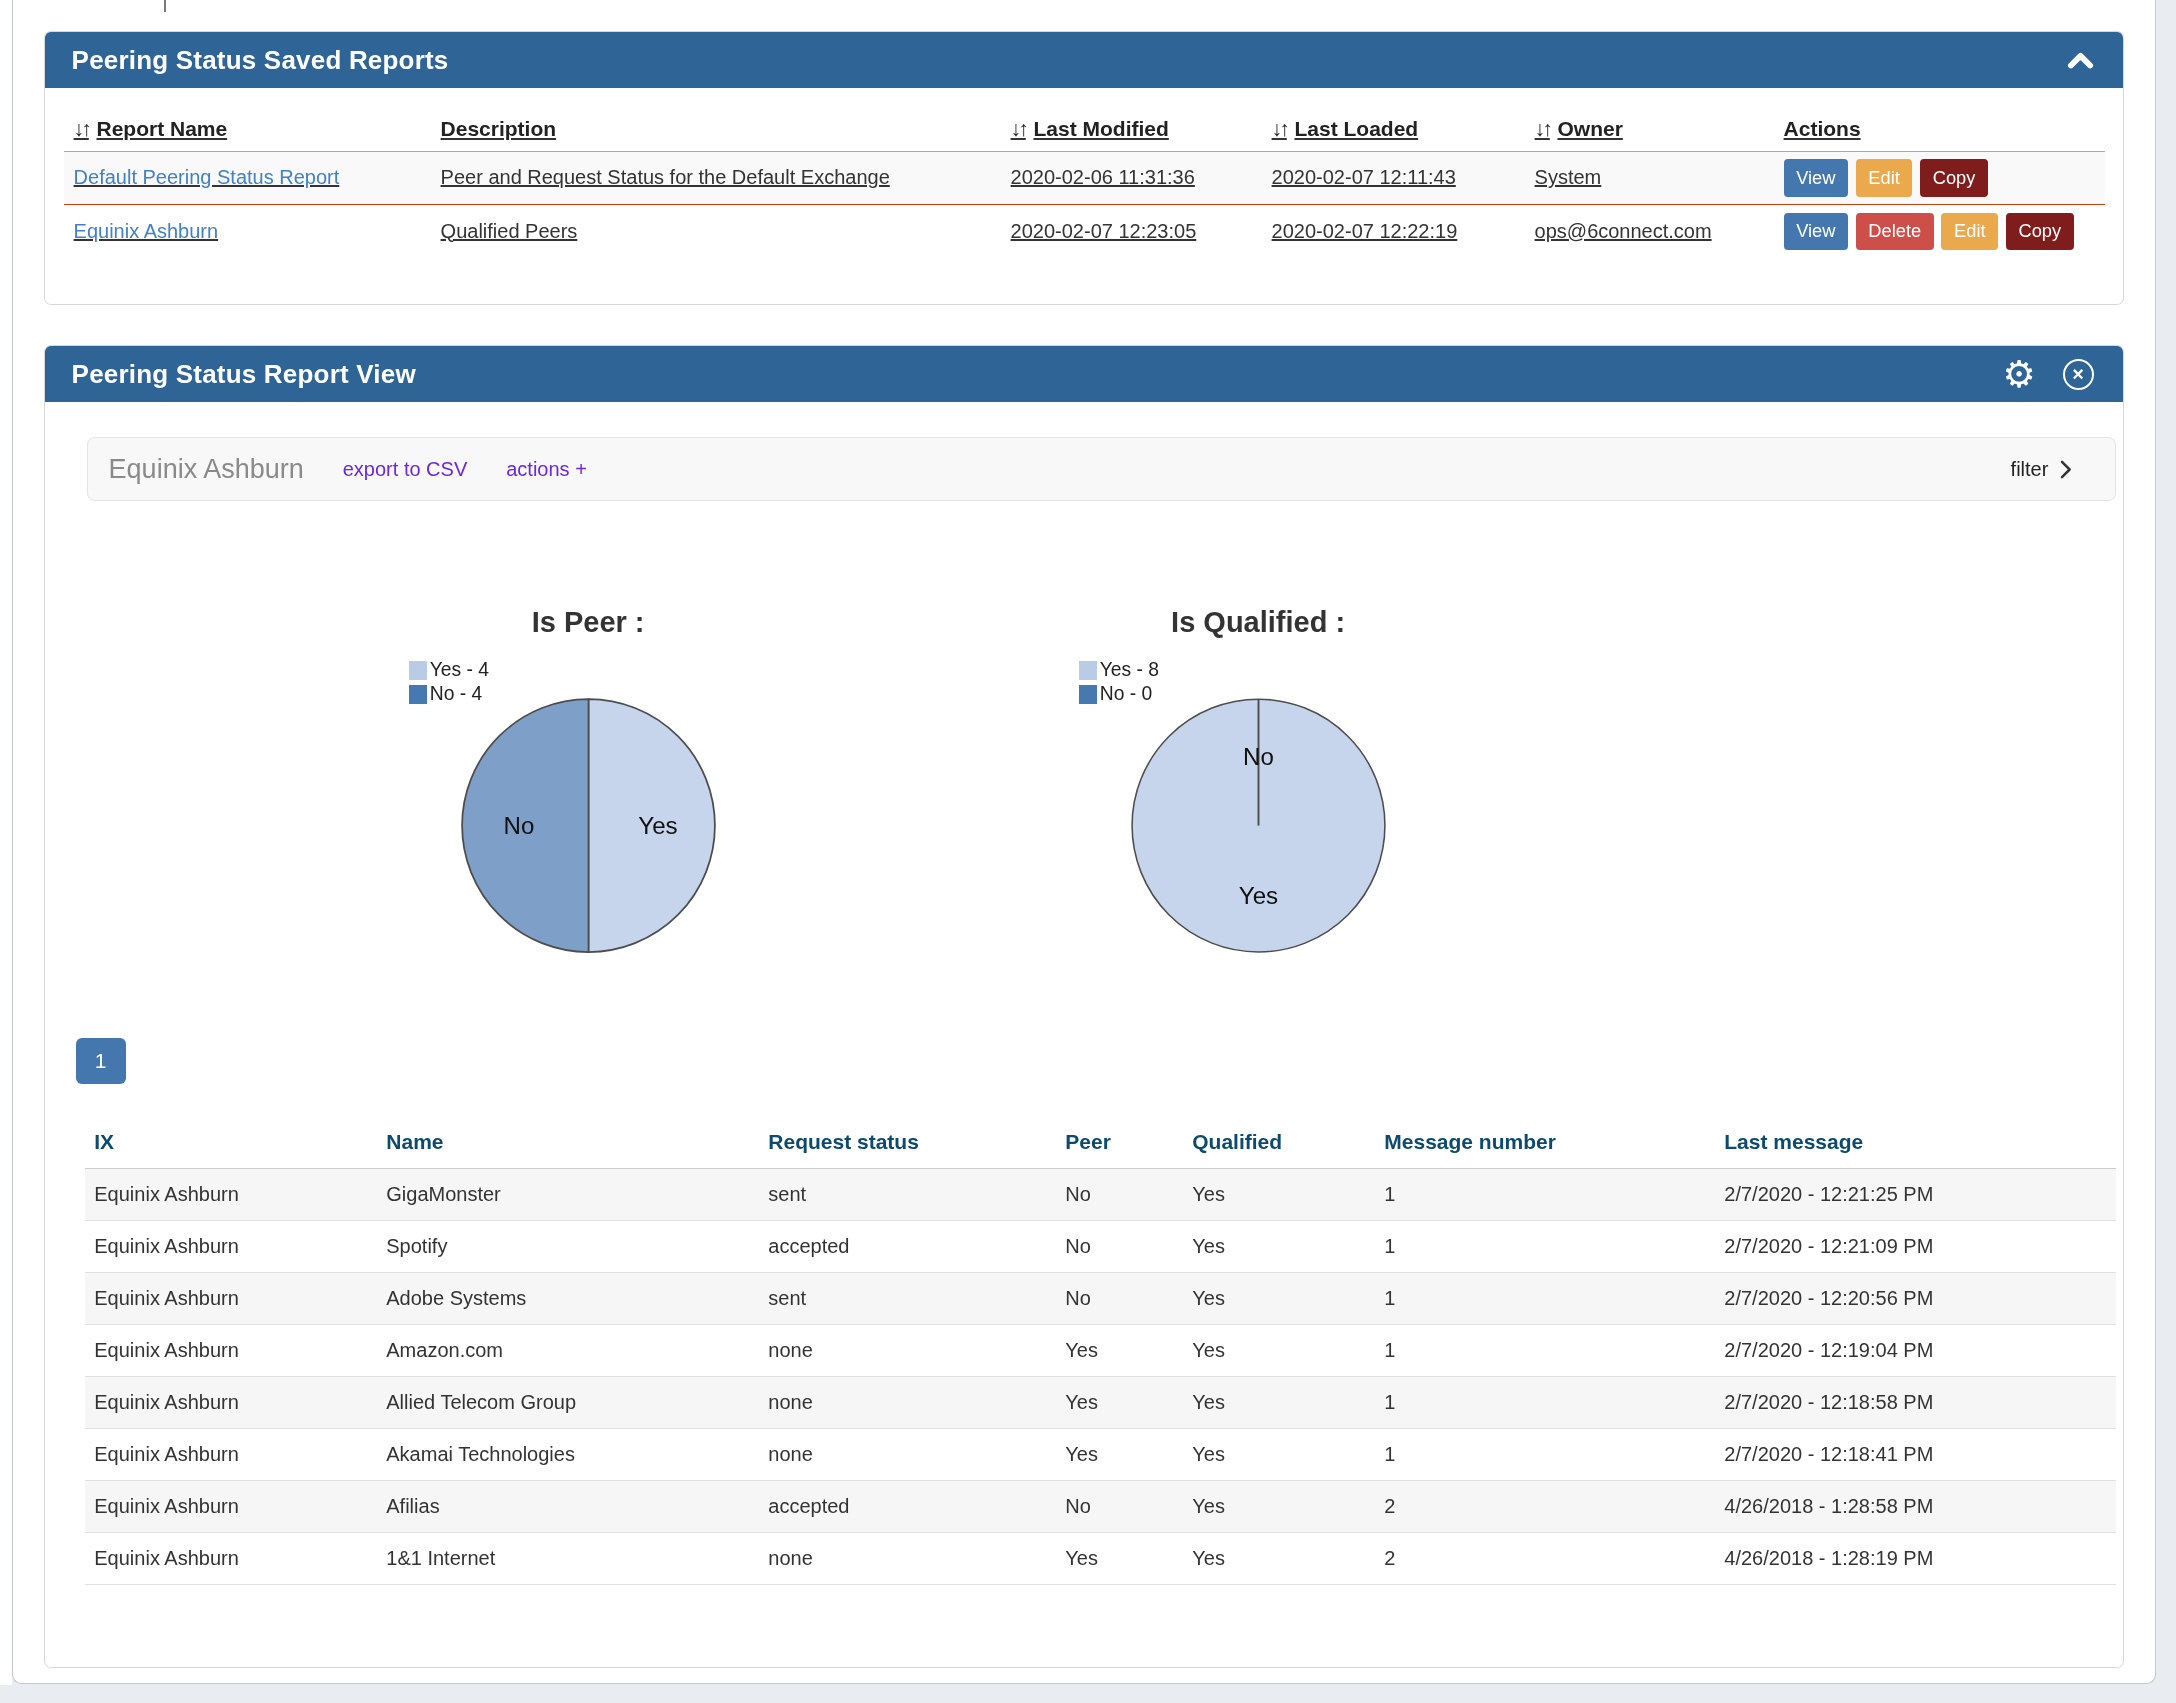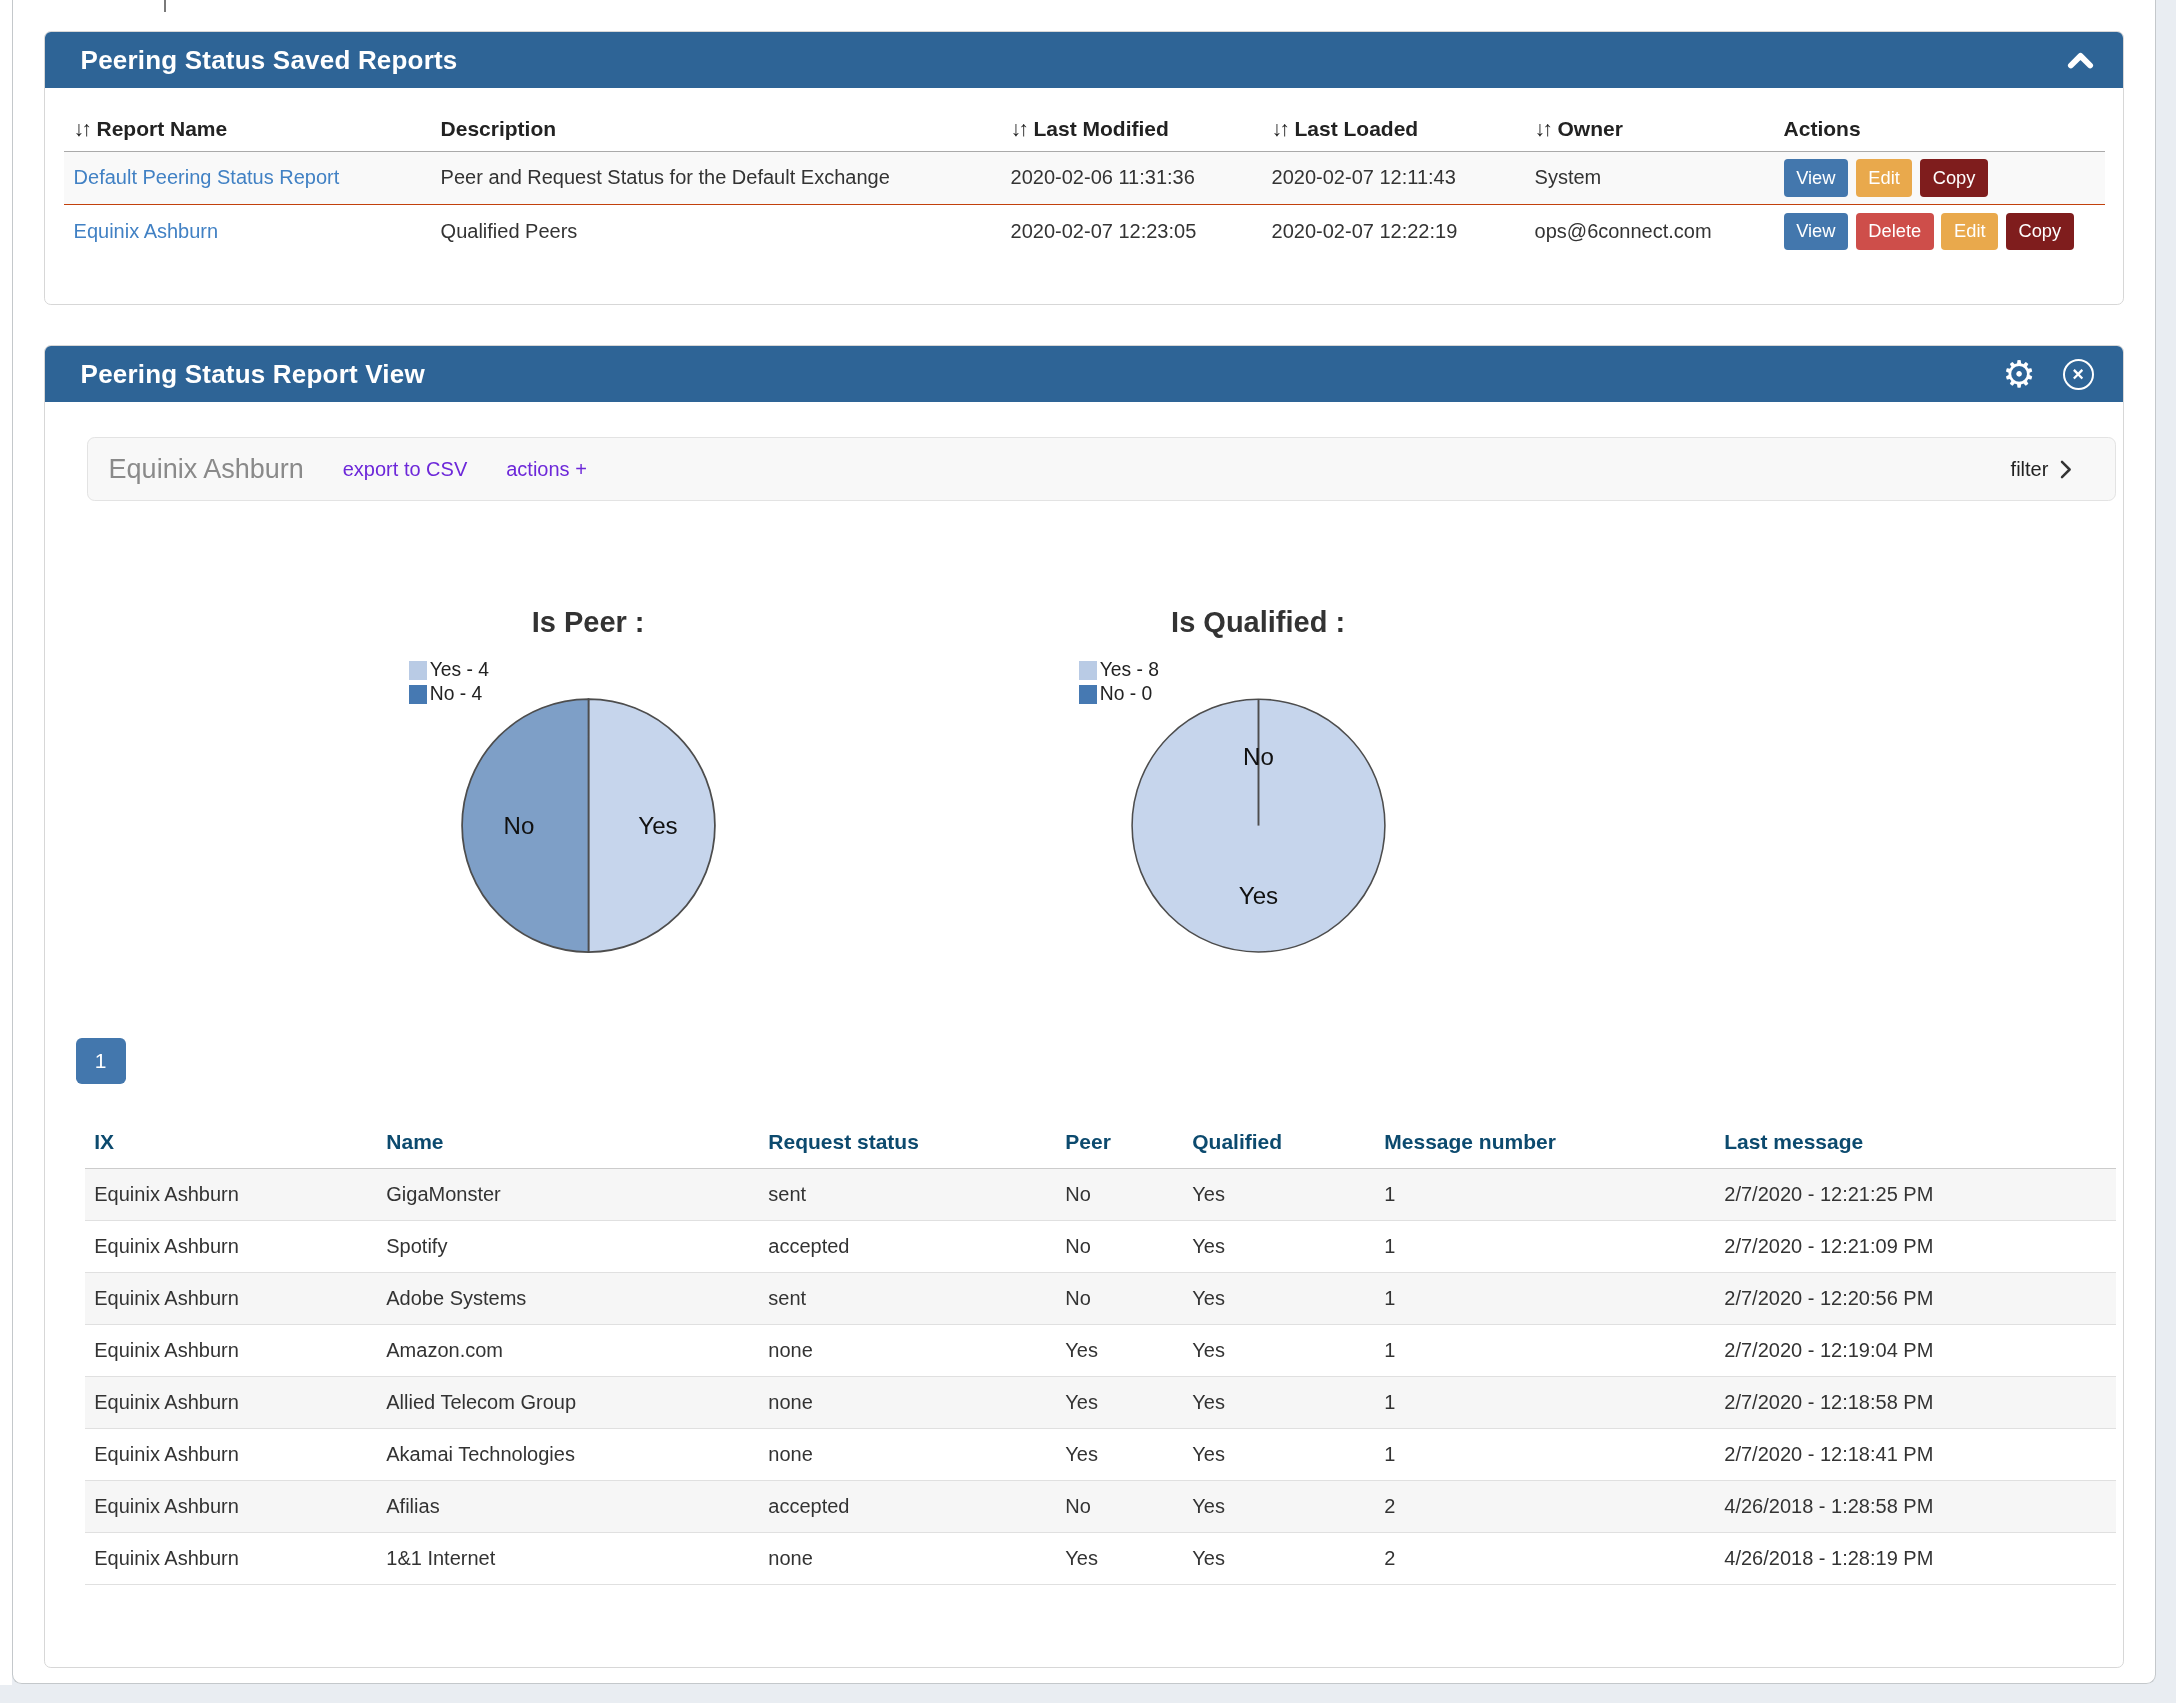--- a/index.html
+++ b/index.html
@@ -8,29 +8,29 @@
   .left-gutter { position:absolute; left:0; top:0; width:11.6px; height:1685px; background:#fff; }
   .outer { position:absolute; left:11.6px; top:-11.6px; width:2144px; height:1696px; background:#fff;
            border:1px solid #c4c8cb; border-top:none; border-radius:0 0 9.7px 9.7px; }
   .scroll-tick { position:absolute; left:151px; top:11.6px; width:2.9px; height:11.6px; background:#7a7a7a; }
 
   
   .panel { position:absolute; left:31px; width:2080px; border:1px solid #d7d7d7; border-radius:6.8px; background:#fff; }
   .panel-a { top:43px; }
   .panel-b { top:357px; height:1323px; }
   .panel-header { height:56px; background:#2e6496; border-radius:5.8px 5.8px 0 0; display:flex; align-items:center;
-                  padding:0 29px 0 36px; }
+                  padding:0 29px 0 27px; }
   .panel-title { color:#fff; font-size:26px; font-weight:bold; letter-spacing:0.2px; }
   .header-icons { margin-left:auto; display:flex; align-items:center; gap:27px; }
   .chevron-up svg { display:block; }
   .gear { color:#fff; font-size:37px; line-height:1; }
   .close-circle { width:31px; height:31px; border:2.9px solid #fff; border-radius:50%; color:#fff;
                   display:flex; align-items:center; justify-content:center; font-size:20px; font-weight:bold; }
 
-  .panel-a .panel-body { height:216px; padding:19.3px 19.3px 0 19.3px; }
+  .panel-a .panel-body { height:216px; padding:19.3px 19.3px 0 19.3px;text-decoration:underline; }
   .panel-b .panel-body { position:relative; height:1267px; }
 
   
   table { border-collapse:collapse; table-layout:fixed; }
   .reports-table { width:2041px; margin-top:1.9px; }
   .reports-table th { text-align:left; font-size:21px; font-weight:bold; color:#222; padding:7.7px 9.7px 9.7px 9.7px;
                       border-bottom:1px solid #aaa; white-space:nowrap; }
   .reports-table td { font-size:20px; color:#333; padding:0 9.7px; height:53px; white-space:nowrap; overflow:hidden; }
   .reports-table tbody tr:nth-child(odd) { background:#f9f9f9; }
   .reports-table tbody tr { border-bottom:1px solid #c2410c; }

